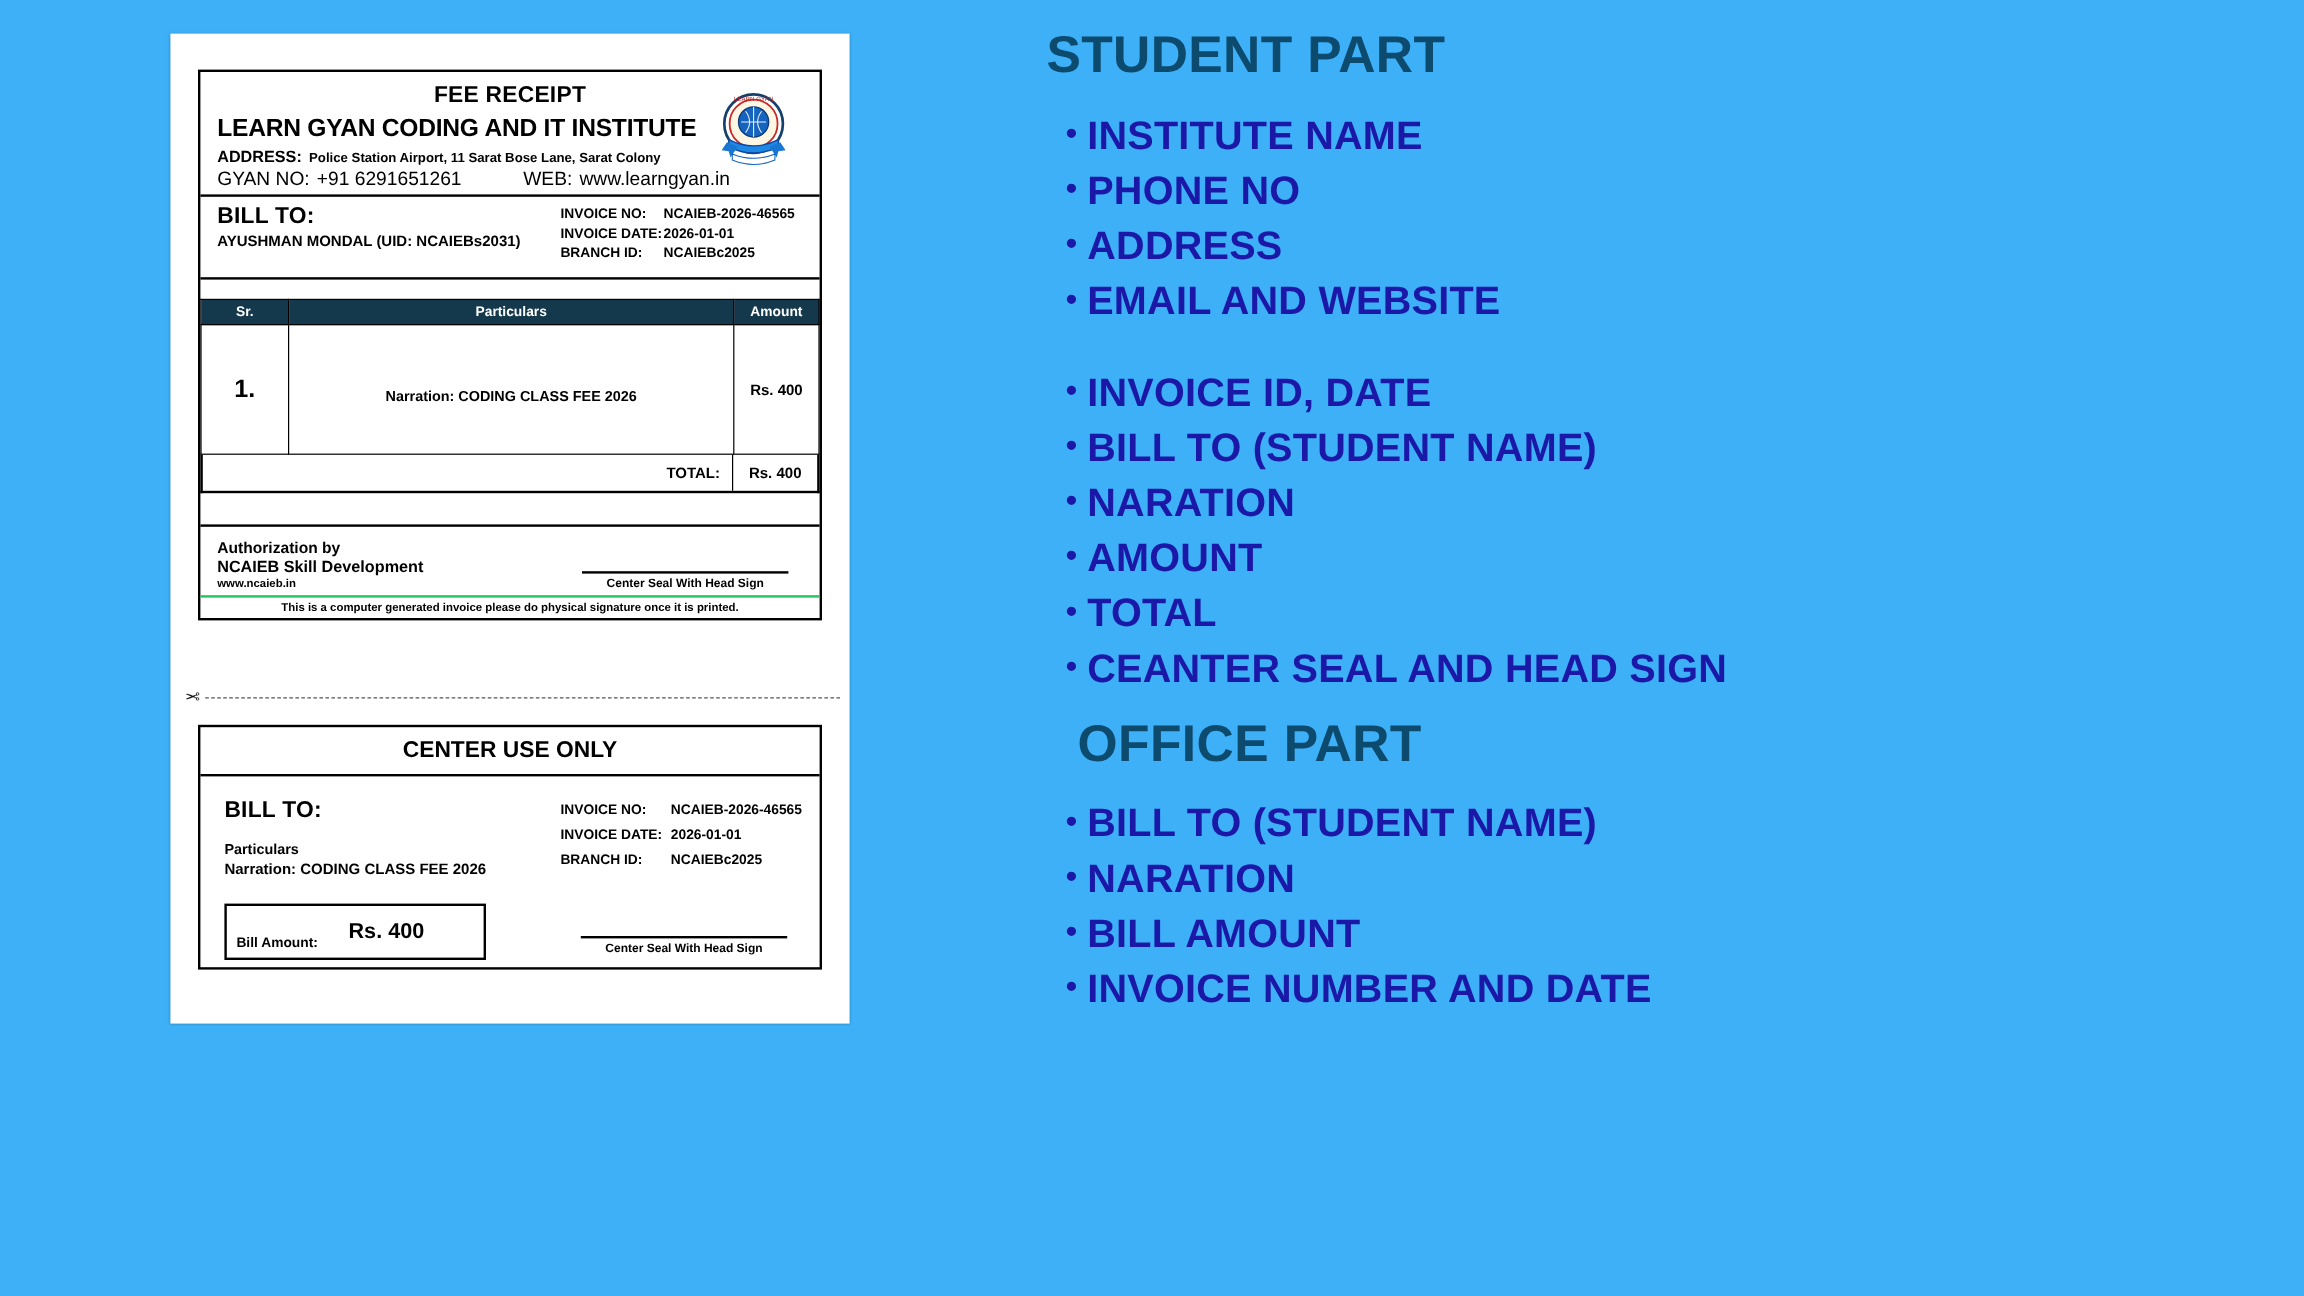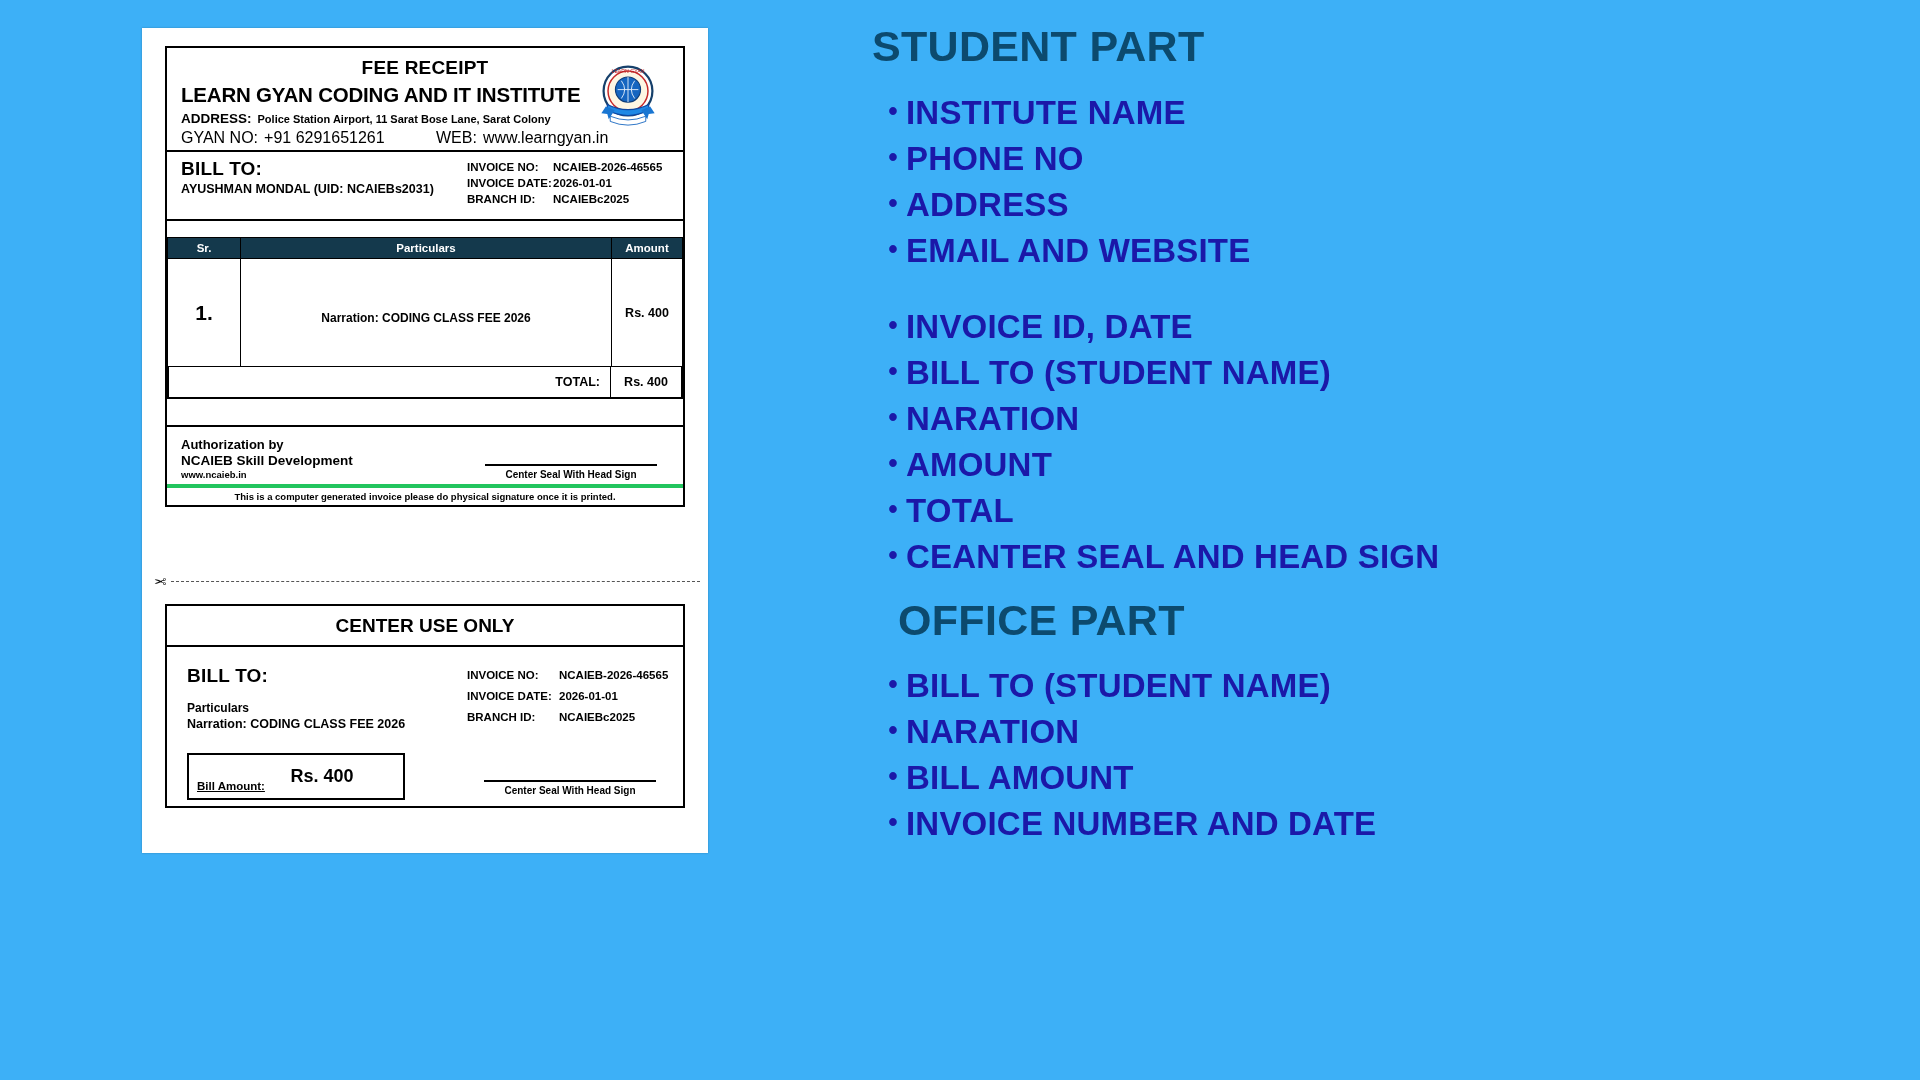--- a/index.html
+++ b/index.html
@@ -24,21 +24,21 @@
   }
 
   .receipt {
     position: absolute;
     left: 23px;
     width: 520px;
     border: 2px solid #000;
     background: #fff;
     color: #000;
   }
-  #receipt-student { top: 18px; }
+  #receipt-student { top: 30px; }
   #receipt-office  { top: 576px; }
 
   .doc-title {
     text-align: center;
     font-size: 19px;
     font-weight: bold;
     letter-spacing: .2px;
     padding: 9px 0 4px;
   }
   .inst-name {
@@ -111,21 +111,21 @@
   .auth-block { display: flex; padding: 10px 12px 4px 14px; }
   .auth-left { width: 290px; }
   .auth-l1 { font-size: 13px; font-weight: bold; }
   .auth-l2 { font-size: 13.5px; font-weight: bold; margin-top: 1px; }
   .auth-l3 { font-size: 9.5px; font-weight: bold; margin-top: 1px; }
   .auth-right { flex: 1; display: flex; flex-direction: column; justify-content: flex-end; align-items: center; }
   .sign-rule { width: 172px; border-top: 2.5px solid #000; margin-bottom: 3px; }
   .sign-label { font-size: 10px; font-weight: bold; }
 
   .genline {
-    border-top: 4px solid #22c55e;
+    border-top: 2px solid #22c55e;
     text-align: center;
     font-size: 9.5px;
     font-weight: bold;
     padding: 3px 0 3px;
   }
 
   
   #cut-line {
     position: absolute;
     left: 8px; top: 546px;
@@ -142,21 +142,21 @@
   .office-left .billto-title { font-size: 19px; }
   .office-part-lbl { font-size: 12px; font-weight: bold; margin-top: 14px; }
   .office-narr { font-size: 12.5px; font-weight: bold; margin-top: 2px; }
   .amount-box {
     margin-top: 22px;
     border: 2px solid #000;
     width: 218px; height: 47px;
     display: flex; align-items: center;
     padding: 0 8px;
   }
-  .amount-box .albl { font-size: 11.5px; font-weight: bold; align-self: flex-end; padding-bottom: 6px; text-decoration: underline; }
+  .amount-box .albl { font-size: 11.5px; font-weight: bold; align-self: flex-end; padding-bottom: 6px; }
   .amount-box .aval { flex: 1; text-align: center; font-size: 18px; font-weight: bold; padding-right: 16px; }
   .office-right { flex: 1; padding-top: 4px; display: flex; flex-direction: column; }
   .office-right .inv-line { font-size: 11.5px; margin-bottom: 9px; }
   .office-right .inv-line .k { width: 92px; }
   .office-sign { margin-top: auto; display: flex; flex-direction: column; align-items: center; padding-bottom: 4px; }
 
   
   #annotations {
     position: absolute;
     left: 860px; top: 0;

